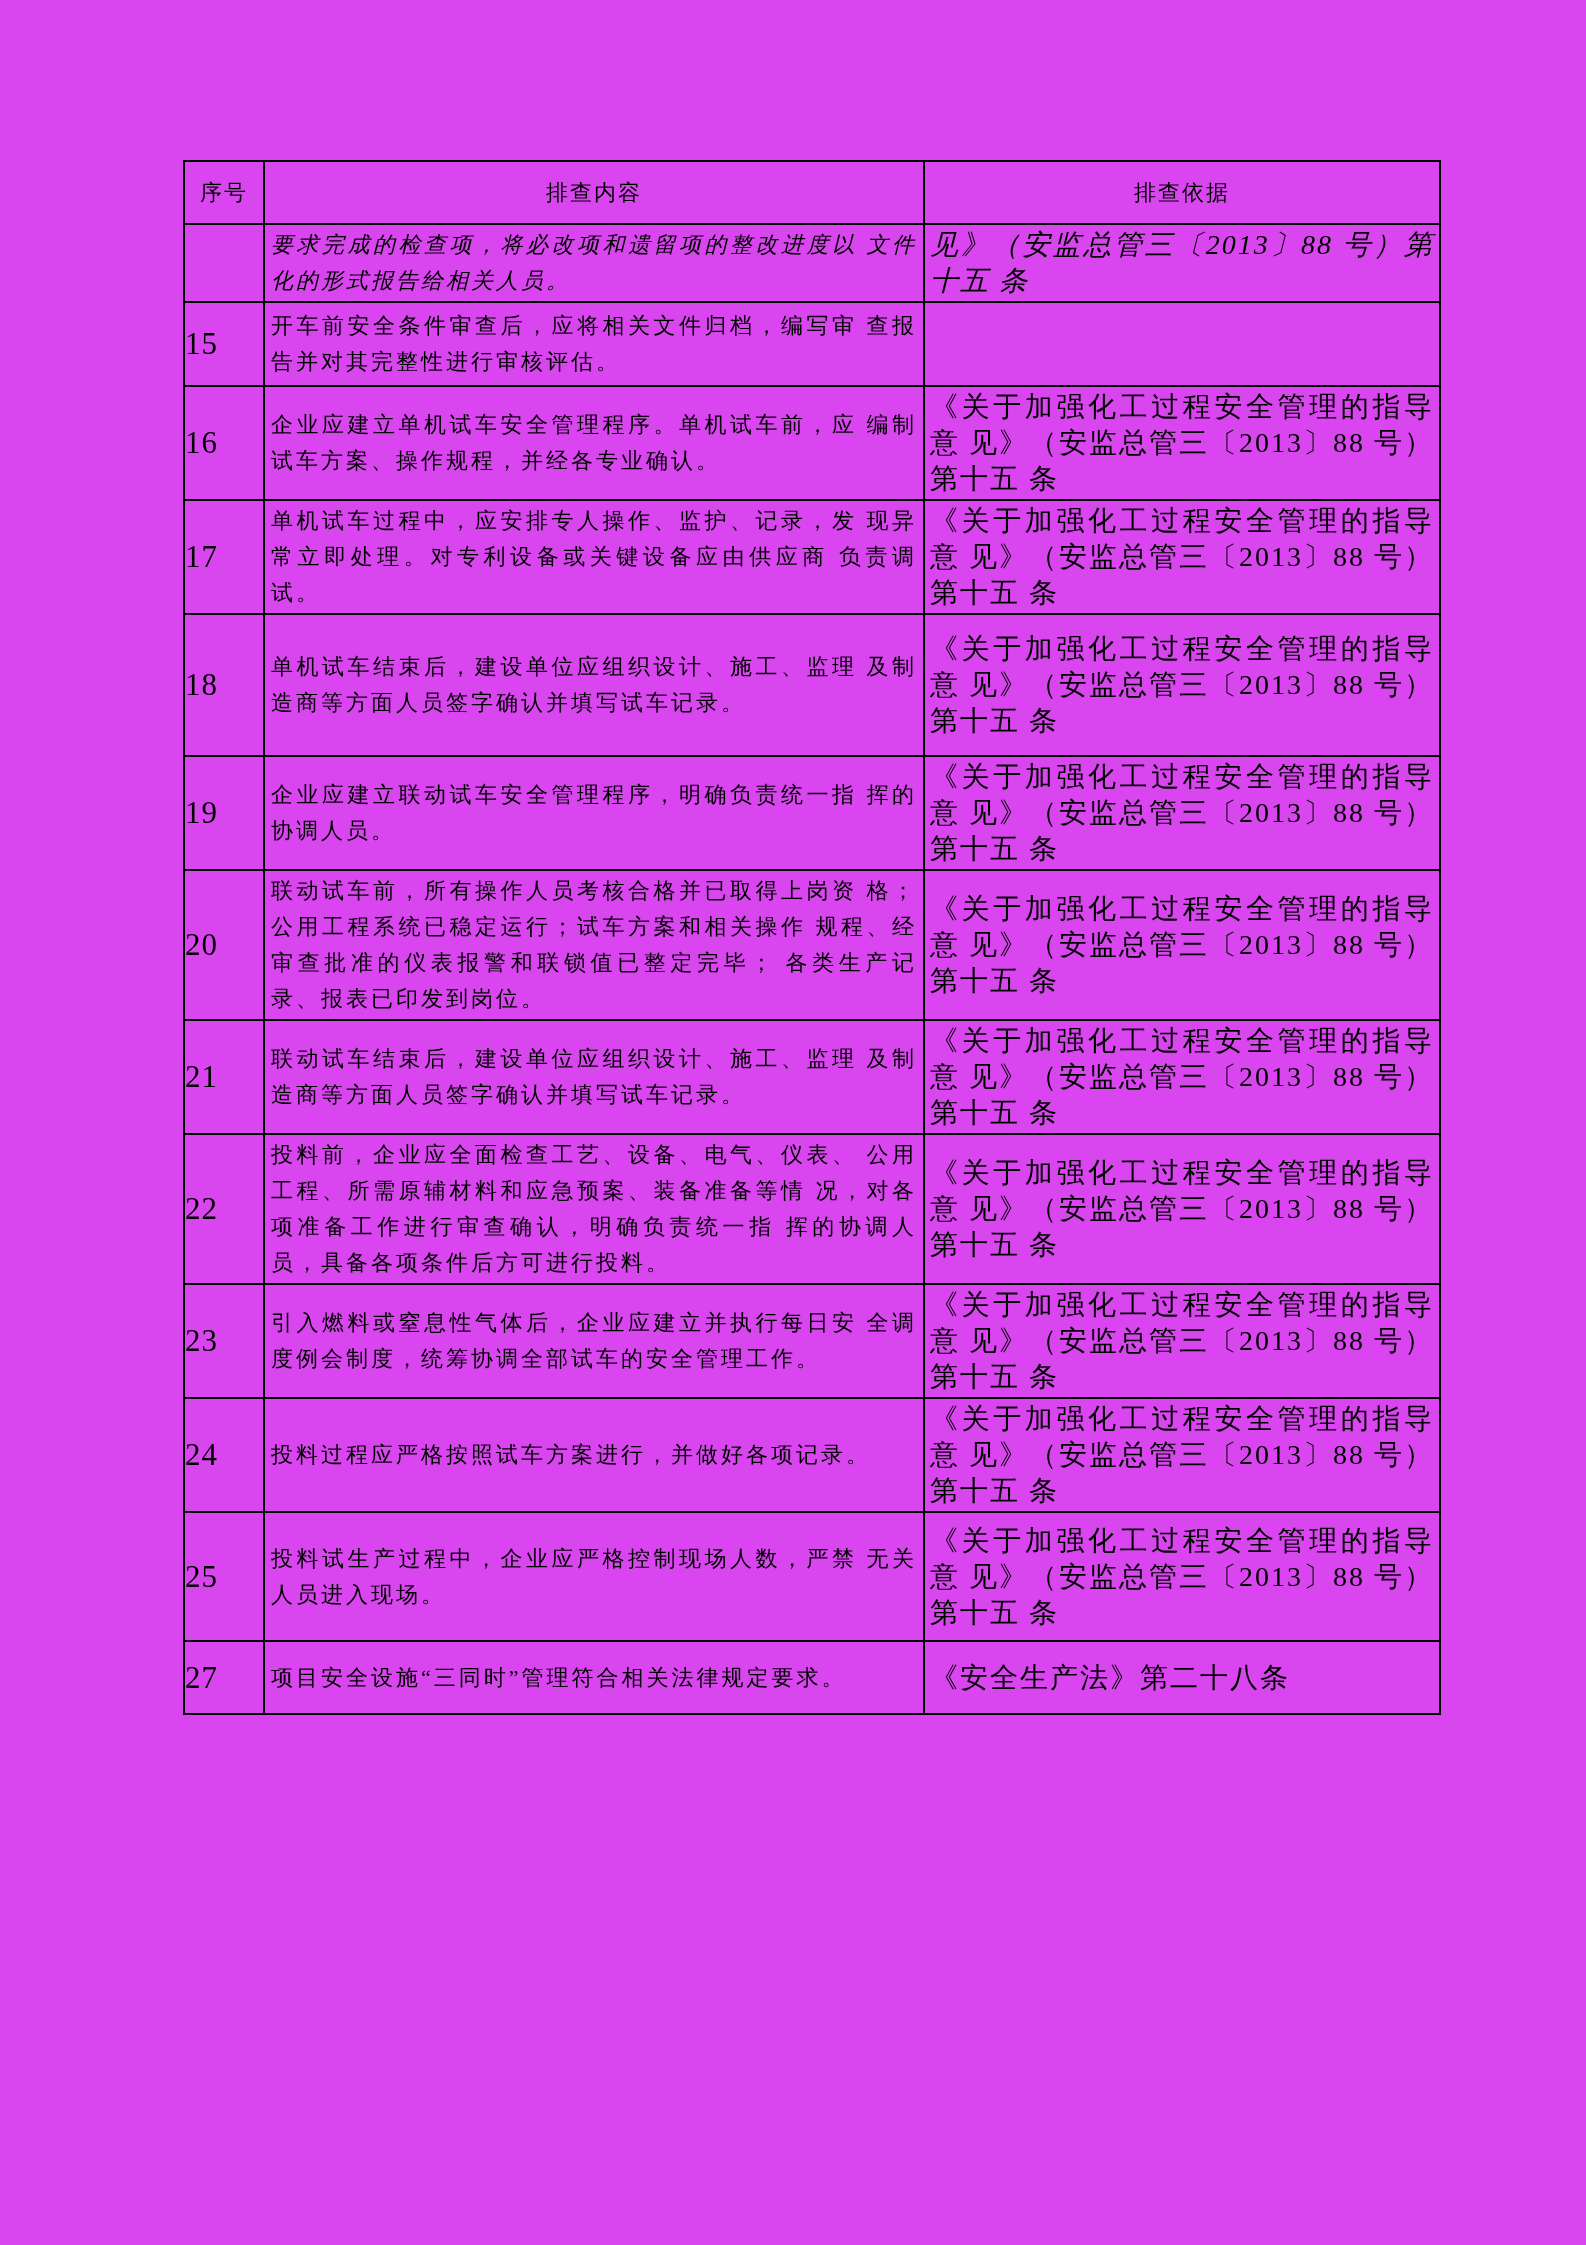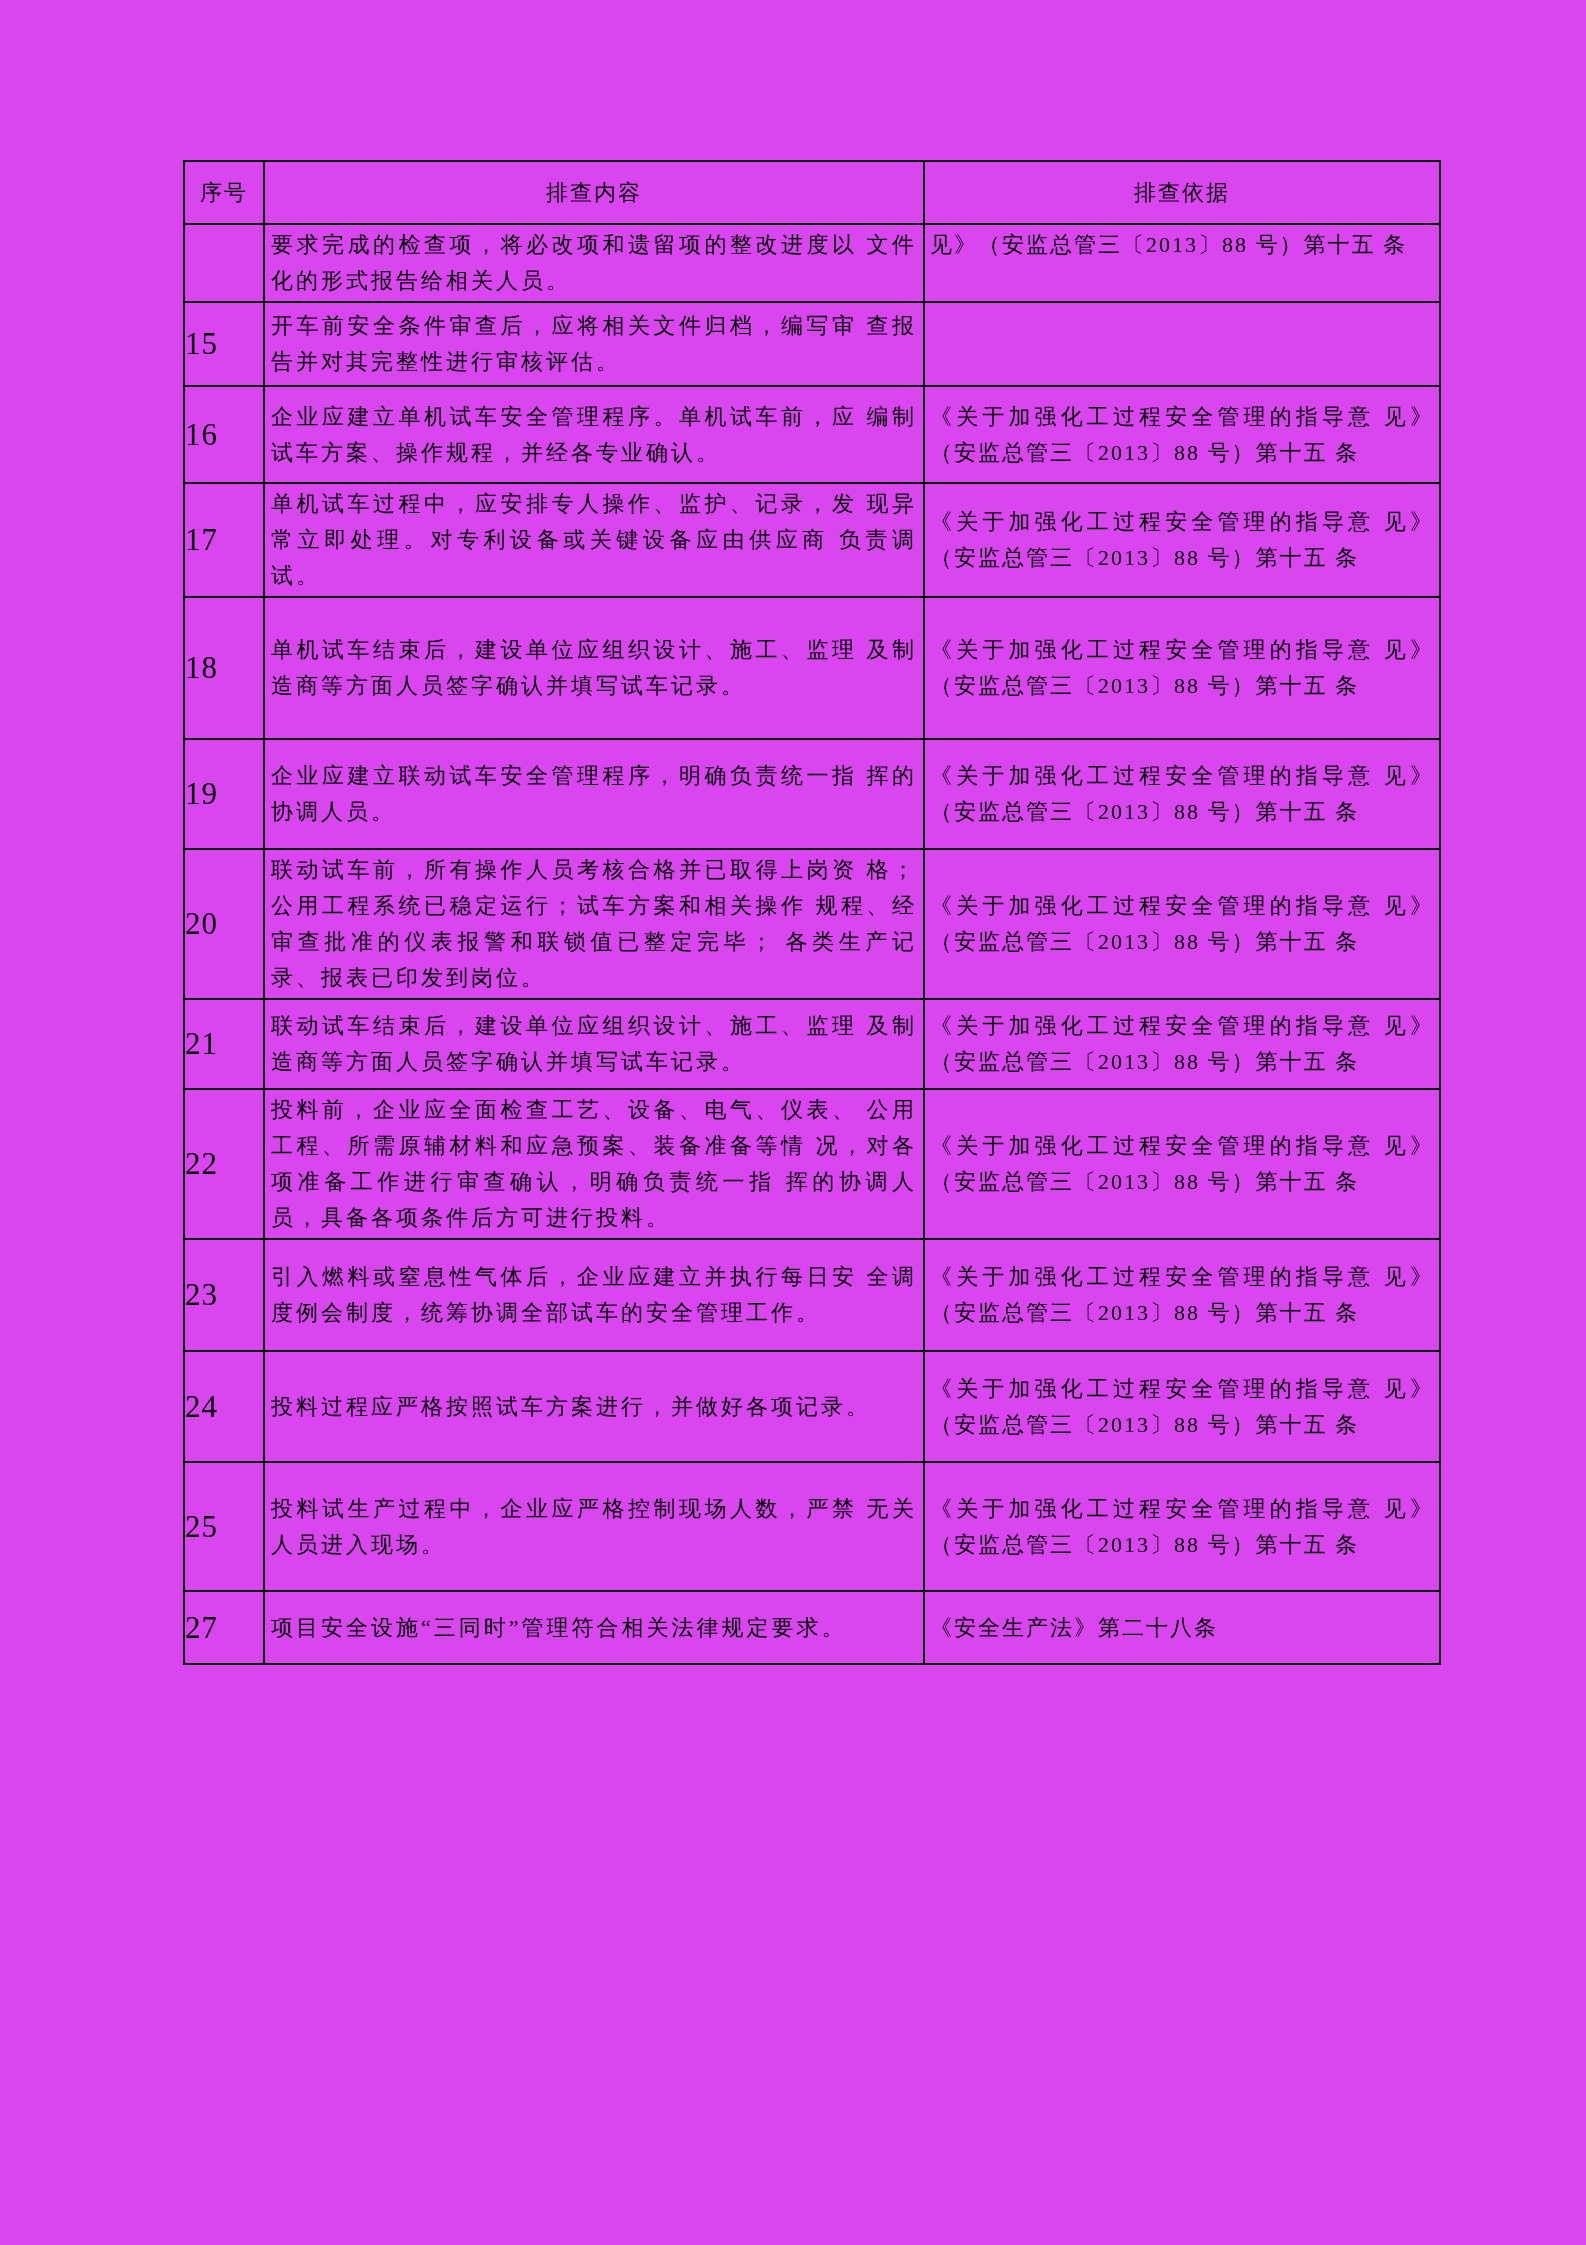--- a/index.html
+++ b/index.html
@@ -42,21 +42,21 @@
     border-radius: 10px;
   }
   td.content {
     font-size: 22px;
     line-height: 36px;
     letter-spacing: 3px;
     text-align: justify;
     padding: 2px 6px;
   }
   td.basis {
-    font-size: 22px;
+    font-size: 28px;
     line-height: 36px;
     letter-spacing: 2px;
     text-align: justify;
     padding: 2px 5px;
   }
   tr.cont-row td { vertical-align: top; }
 </style>
 </head>
 <body>
 
@@ -68,21 +68,21 @@
       <col style="width:516px">
     </colgroup>
     <thead>
       <tr>
         <th class="h-num">序号</th>
         <th class="h-content">排查内容</th>
         <th class="h-basis">排查依据</th>
       </tr>
     </thead>
     <tbody>
-        <tr class="cont-row" style="height: 78px;">
+        <tr class="cont-row" style="height: 78px; font-style: italic;">
           <td class="num"></td>
           <td class="content">要求完成的检查项，将必改项和遗留项的整改进度以 文件化的形式报告给相关人员。</td>
           <td class="basis">见》（安监总管三〔2013〕88 号）第十五 条</td>
         </tr>
         <tr style="height: 84px;">
           <td class="num">15</td>
           <td class="content">开车前安全条件审查后，应将相关文件归档，编写审 查报告并对其完整性进行审核评估。</td>
           <td class="basis"></td>
         </tr>
         <tr style="height: 97px;">

